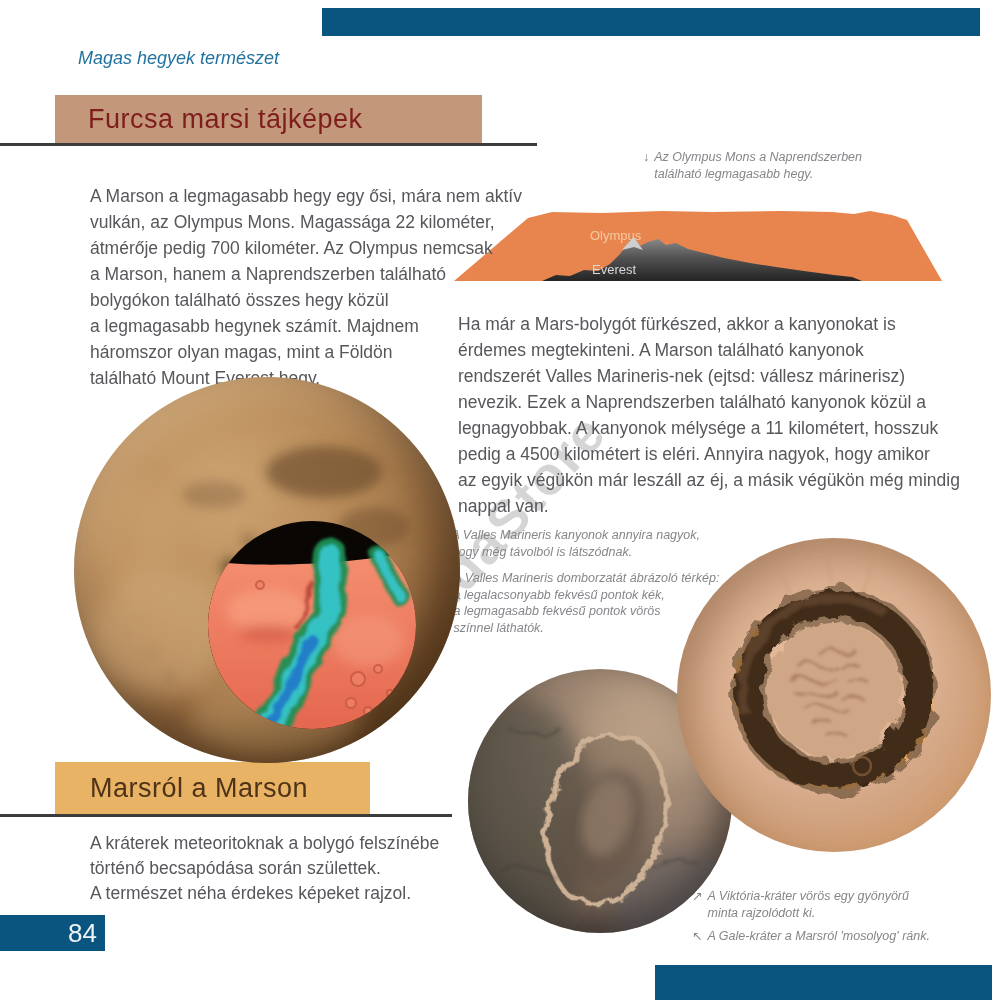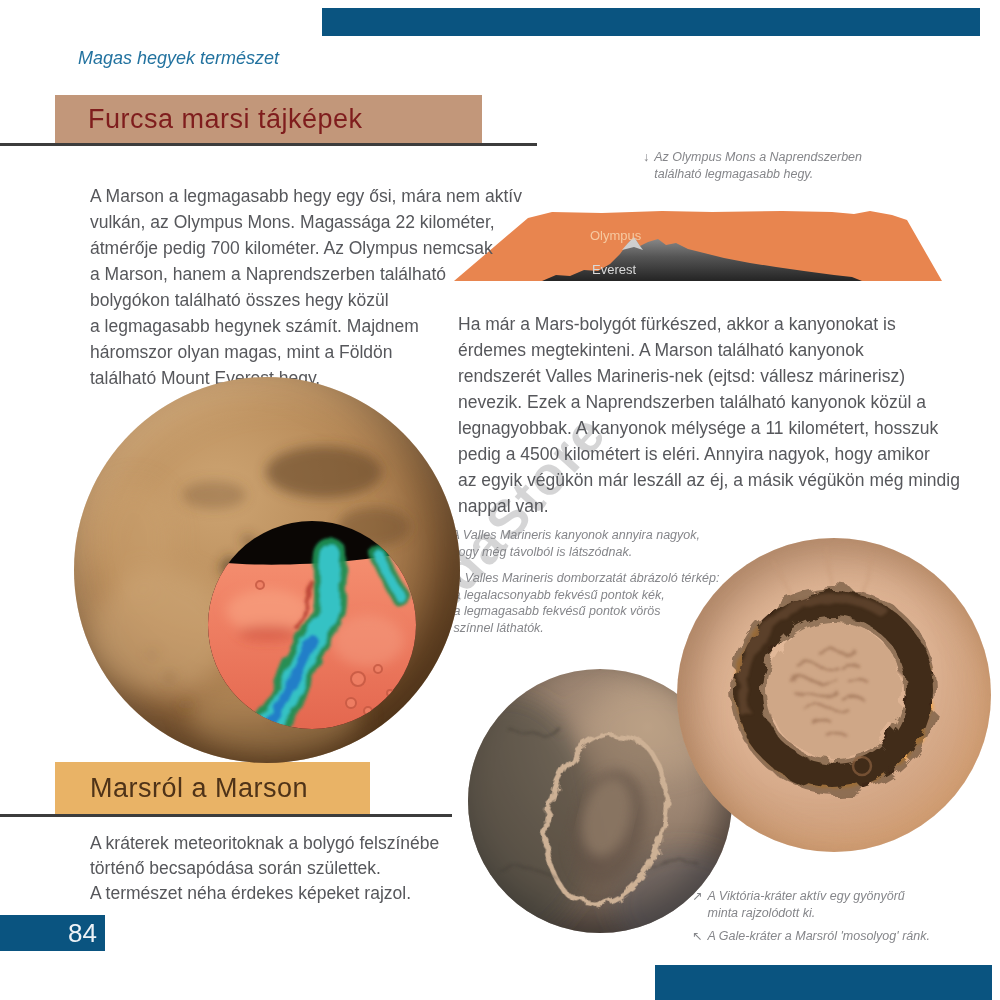--- a/index.html
+++ b/index.html
@@ -248,21 +248,21 @@
         <path d="M172,145 q10,-6 20,0"></path>
         <path d="M165,162 q11,-7 22,0"></path>
         <path d="M150,198 q10,-6 20,0"></path>
       </g>
       <circle cx="185" cy="228" r="9" fill="none" stroke="#8a5f3e" stroke-width="2.5" opacity="0.7"></circle>
     </svg>
   </div>
 
   <div class="abs caption cap-vik">
     <span class="cap-arrow">↗</span>
-    <span class="pre">A Viktória-kráter aktív egy gyönyörű
+    <span class="pre">A Viktória-kráter vörös egy gyönyörű
 minta rajzolódott ki.</span>
   </div>
   <div class="abs caption cap-gale">
     <span class="cap-arrow">↖</span>
     <span class="pre">A Gale-kráter a Marsról 'mosolyog' ránk.</span>
   </div>
 
 </div>
 
 </body></html>

